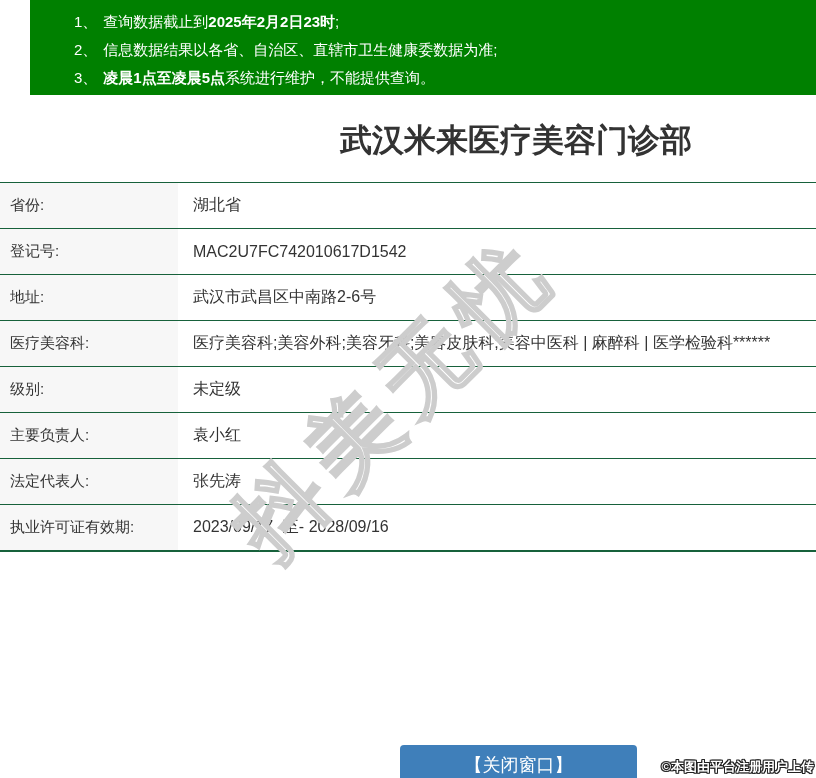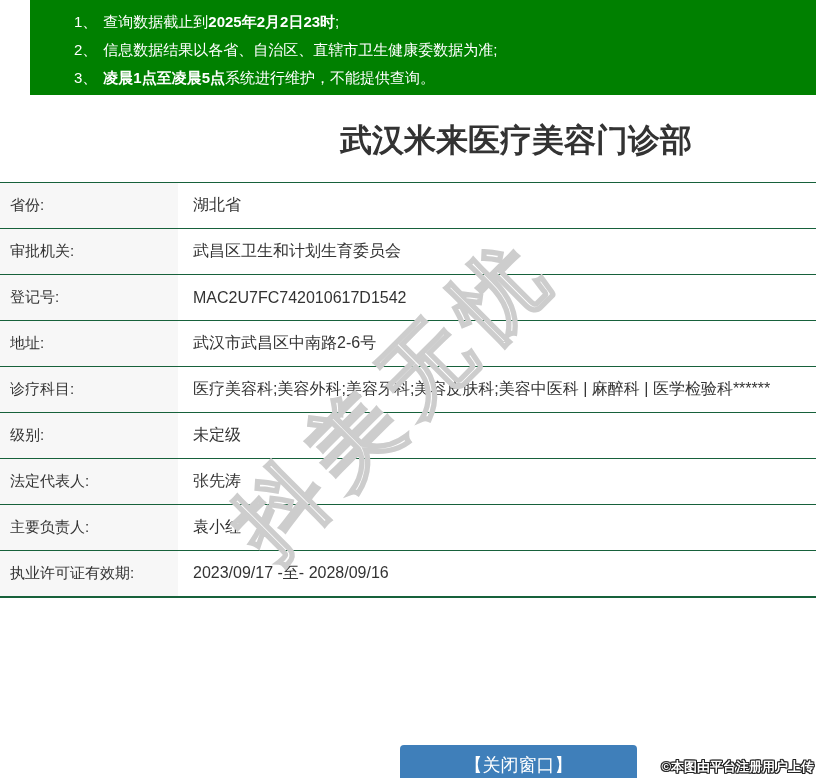--- a/index.html
+++ b/index.html
@@ -144,46 +144,42 @@
 
 <h1 class="page-title">武汉米来医疗美容门诊部</h1>
 
 <table class="details">
   <tbody>
     <tr>
       <td class="lbl">省份:</td>
       <td class="val">湖北省</td>
     </tr>
     <tr>
-      <td class="lbl">审批机关:</td>
-      <td class="val">武昌区卫生和计划生育委员会</td>
-    </tr>
-    <tr>
       <td class="lbl">登记号:</td>
       <td class="val">MAC2U7FC742010617D1542</td>
     </tr>
     <tr>
       <td class="lbl">地址:</td>
       <td class="val">武汉市武昌区中南路2-6号</td>
     </tr>
     <tr>
-      <td class="lbl">诊疗科目:</td>
+      <td class="lbl">医疗美容科:</td>
       <td class="val">医疗美容科;美容外科;美容牙科;美容皮肤科;美容中医科 | 麻醉科 | 医学检验科******</td>
     </tr>
     <tr>
       <td class="lbl">级别:</td>
       <td class="val">未定级</td>
     </tr>
     <tr>
+      <td class="lbl">主要负责人:</td>
+      <td class="val">袁小红</td>
+    </tr>
+    <tr>
       <td class="lbl">法定代表人:</td>
       <td class="val">张先涛</td>
-    </tr>
-    <tr>
-      <td class="lbl">主要负责人:</td>
-      <td class="val">袁小红</td>
     </tr>
     <tr>
       <td class="lbl">执业许可证有效期:</td>
       <td class="val">2023/09/17 -至- 2028/09/16</td>
     </tr>
   </tbody>
 </table>
 
 <div class="watermark">抖美无忧</div>
 

